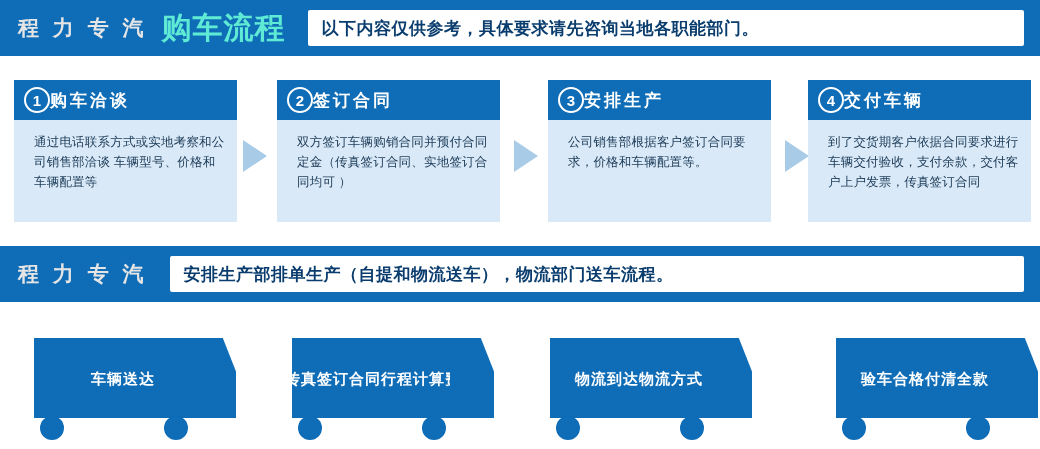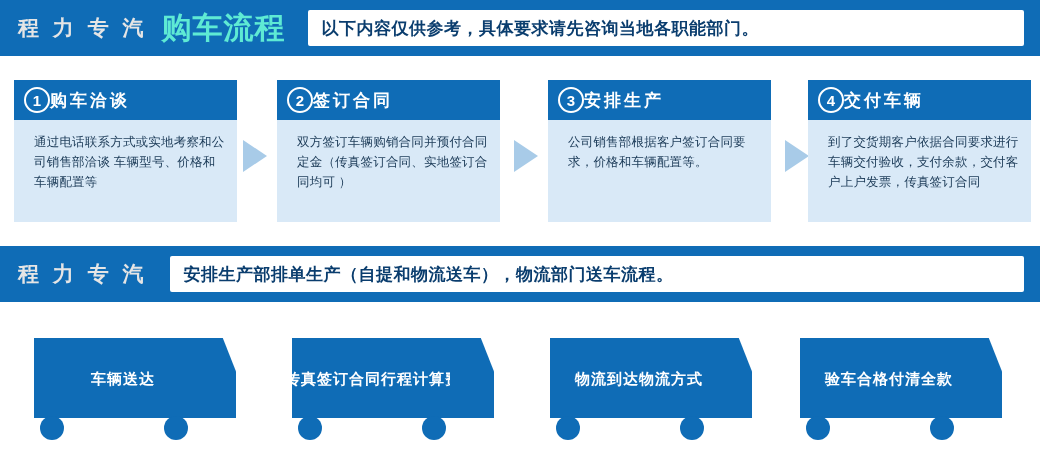--- a/index.html
+++ b/index.html
@@ -270,21 +270,21 @@
     <div class="truck" style="left:530px;padding-left:16px;">
       <div class="cargo">
         <span>物流到达</span>
         <span>物流方式</span>
       </div>
       <div class="cab"></div>
       <div class="wheel w1"></div>
       <div class="wheel w2"></div>
     </div>
 
-    <div class="truck" style="left:780px;">
+    <div class="truck" style="left:816px;">
       <div class="cargo">
         <span>验车合格</span>
         <span>付清全款</span>
       </div>
       <div class="cab"></div>
       <div class="wheel w1"></div>
       <div class="wheel w2"></div>
     </div>
 
   </div>

